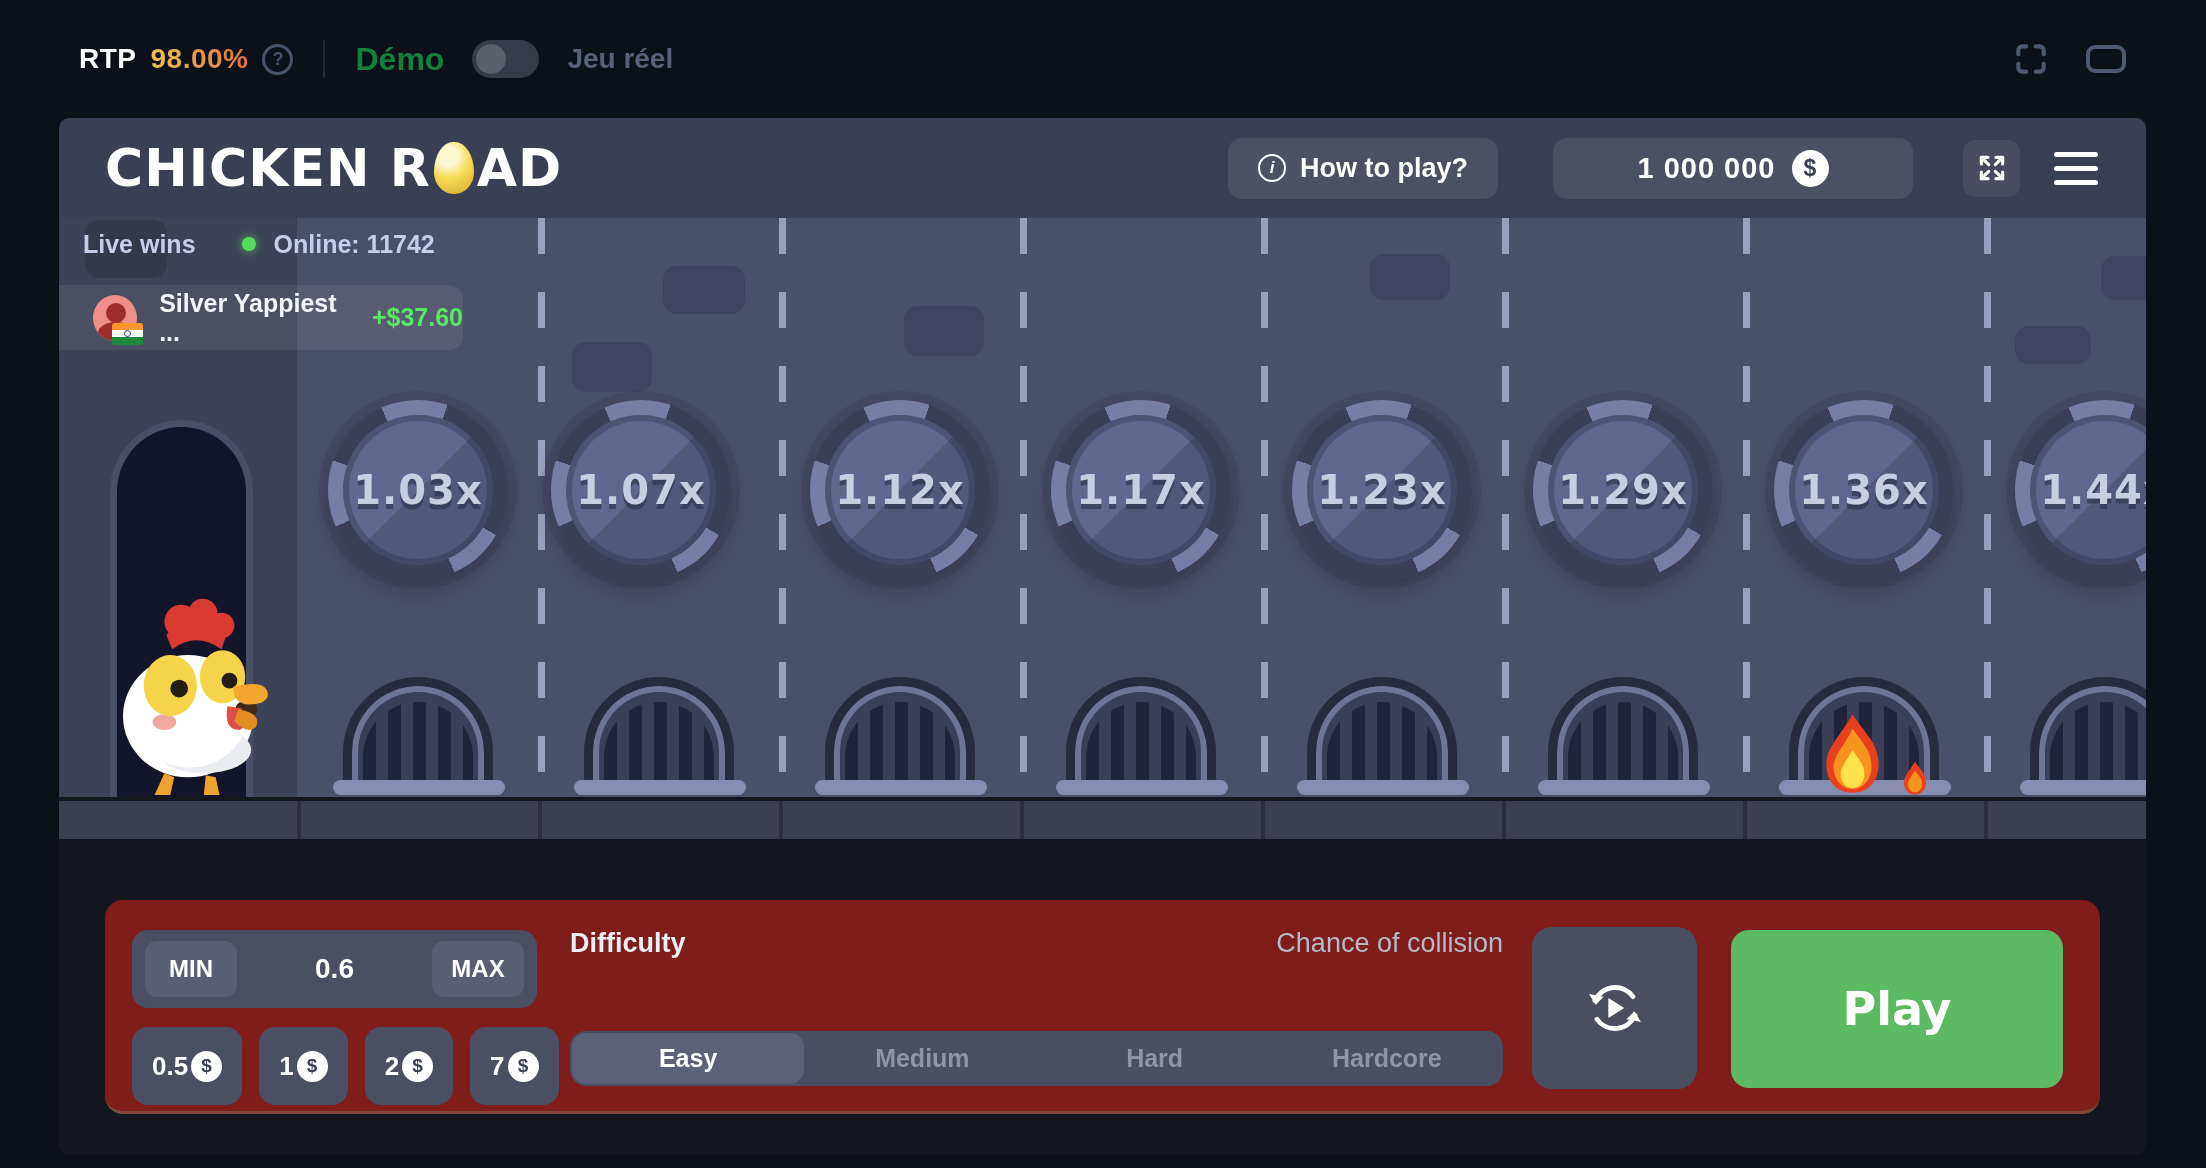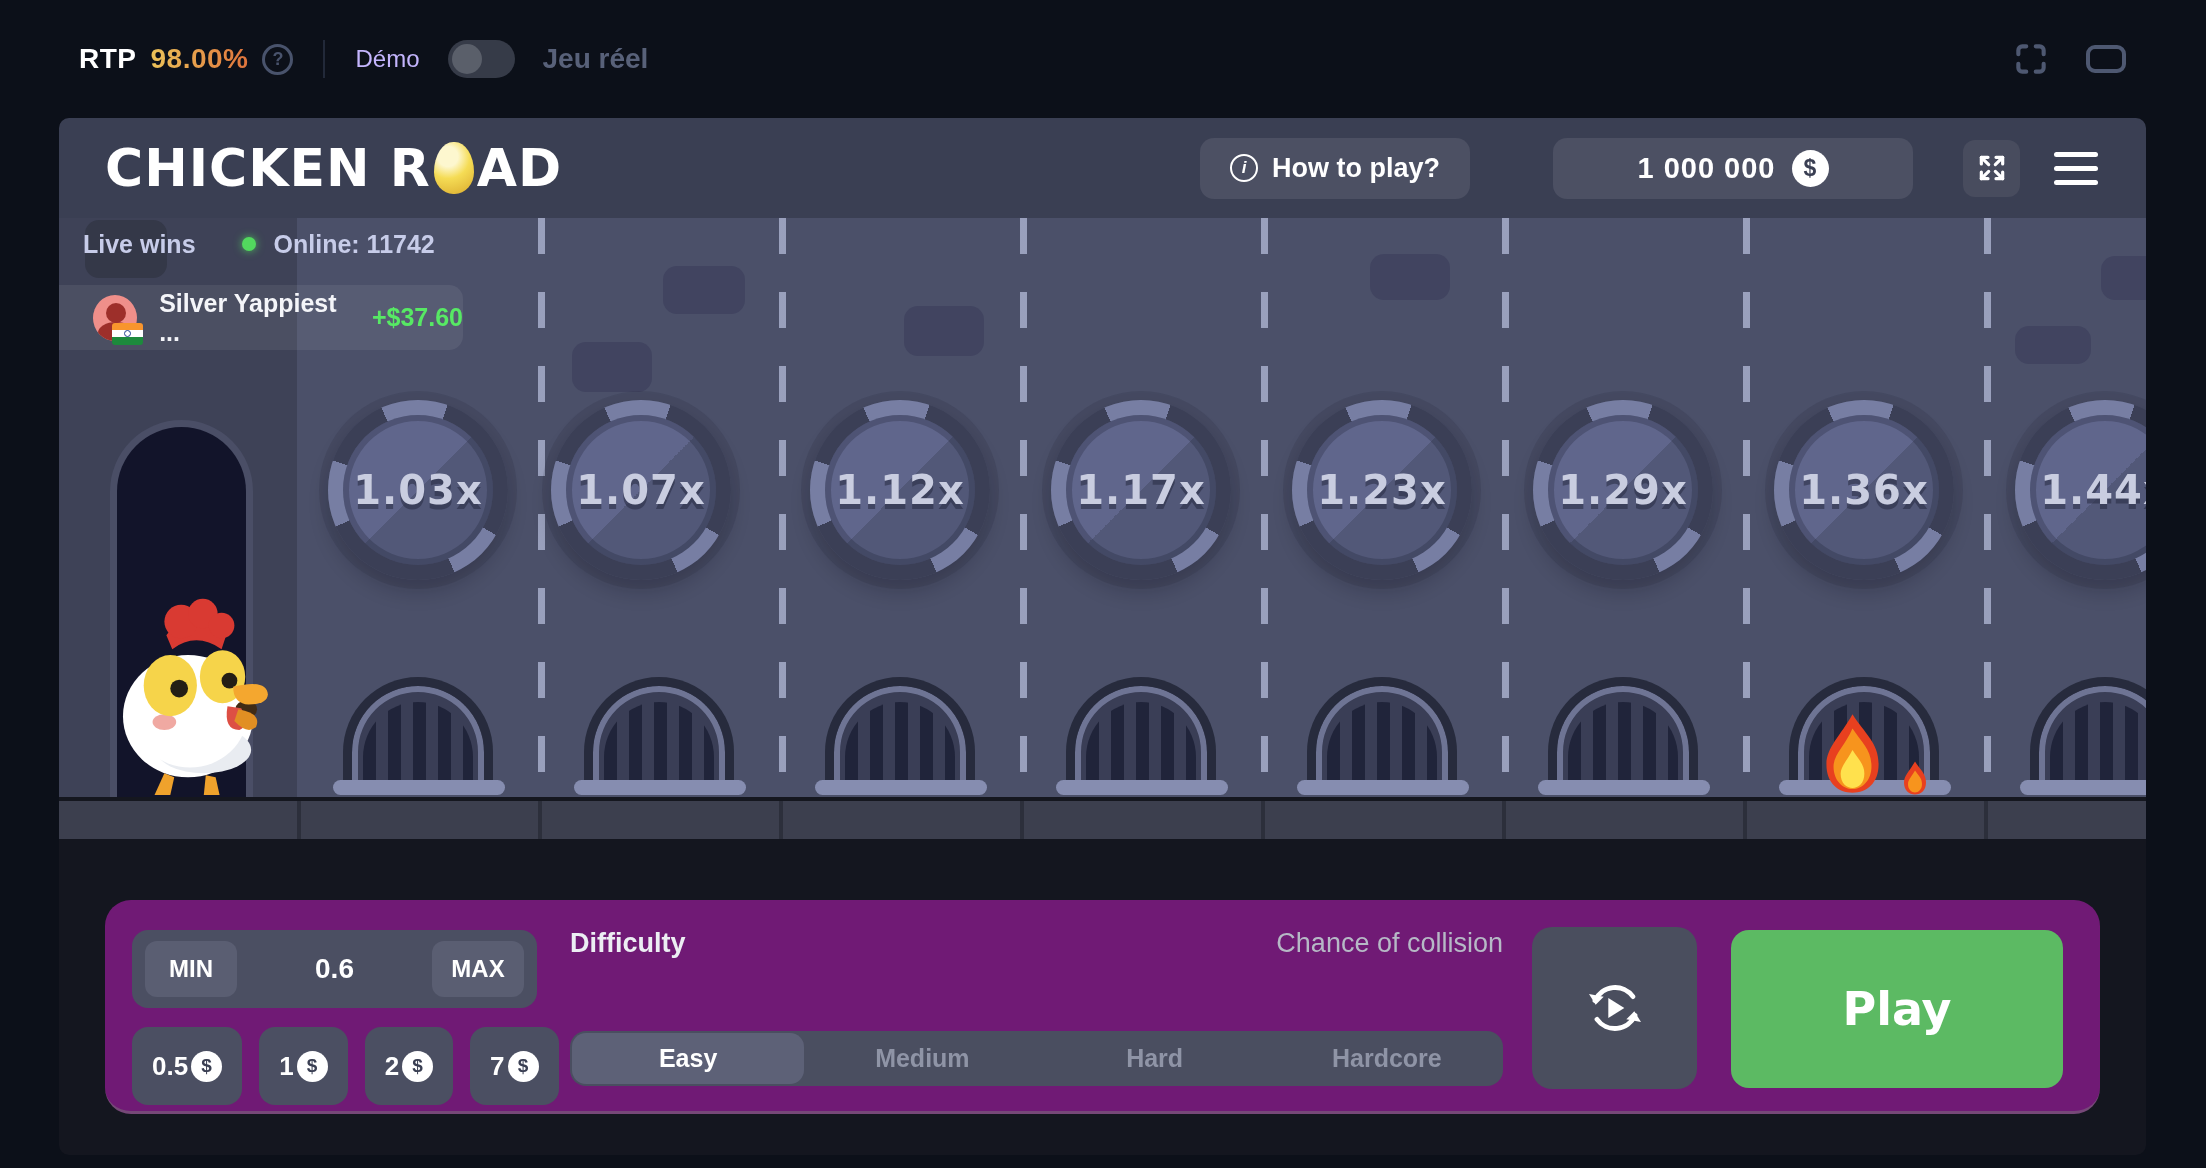--- a/index.html
+++ b/index.html
@@ -14,21 +14,21 @@
   
   .topbar { position:absolute; left:0; top:0; width:2206px; height:118px; display:flex; align-items:center; }
   .topbar-left { display:flex; align-items:center; margin-left:79px; gap:14px; }
   .rtp-label { font-size:28px; font-weight:800; color:#fff; letter-spacing:.5px; }
   .rtp-value { font-size:28px; font-weight:800; letter-spacing:.5px;
     background:linear-gradient(90deg,#ecc259,#e0743c);
     -webkit-background-clip:text; background-clip:text; color:transparent;text-align:center; }
   .help-circle { width:31px; height:31px; border:3px solid #49536c; border-radius:50%;
     display:flex; align-items:center; justify-content:center; font-size:18px; font-weight:700; color:#49536c; cursor:pointer; }
   .topbar-divider { width:2px; height:38px; background:#222939; margin:0 16px; }
-  .demo-label { font-size:24px; font-weight:400; color:#c4b5fd; }
+  .demo-label { font-size:32px; font-weight:700; color:#15803d; }
   .toggle { width:67px; height:38px; background:#363b48; border-radius:19px; position:relative; margin:0 14px; cursor:pointer; }
   .toggle-knob { position:absolute; left:4px; top:4px; width:30px; height:30px; border-radius:50%; background:#5a5f6a; }
   .real-label { font-size:28px; font-weight:700; color:#586179; }
   .topbar-right { position:absolute; right:80px; top:0; height:118px; display:flex; align-items:center; gap:36px; }
   .icon-btn { background:none; border:none; cursor:pointer; display:flex; align-items:center; }
   .theater-icon { width:40px; height:28px; border:4px solid #4e5871; border-radius:9px; }
 
   
   .game { position:absolute; left:59px; top:118px; width:2087px; height:1037px;
     background:#14161f; border-radius:10px; overflow:hidden; }
@@ -40,21 +40,21 @@
     font-size:52px; font-weight:800; letter-spacing:1px; color:#fff; display:flex; align-items:center; }
   .logo-egg { display:inline-block; width:40px; height:52px; margin:0 3px;
     background:radial-gradient(circle at 35% 28%, #fdf7cf 0 22%, #f5dc55 48%, #d9a92c 100%);
     border-radius:50% 50% 50% 50% / 60% 60% 44% 44%; }
   .header-right { position:absolute; right:48px; display:flex; align-items:center; }
   .htp-btn { height:61px; border-radius:14px; background:#4c5063; border:none; cursor:pointer;
     display:flex; align-items:center; gap:14px; padding:0 30px; color:#fff; }
   .info-circle { width:28px; height:28px; border:2.5px solid #fff; border-radius:50%;
     display:flex; align-items:center; justify-content:center; font-size:17px; font-weight:700; font-style:italic; }
   .htp-label { font-size:27px; font-weight:700; }
-  .balance-pill { height:61px; width:360px; border-radius:14px; background:#4c5063; margin-left:83px;
+  .balance-pill { height:61px; width:360px; border-radius:14px; background:#4c5063; margin-left:55px;
     display:flex; align-items:center; justify-content:center; gap:16px; cursor:pointer; }
   .balance-value { font-size:29px; font-weight:700; letter-spacing:1px; }
   .coin { width:37px; height:37px; background:#fff; border-radius:50%; display:flex; align-items:center;
     justify-content:center; color:#3a3f53; font-size:23px; font-weight:800; }
   .expand-btn { width:57px; height:57px; margin-left:50px; border-radius:12px; background:#484c5e;
     border:none; cursor:pointer; display:flex; align-items:center; justify-content:center; }
   .burger { margin-left:34px; width:44px; display:flex; flex-direction:column; gap:9px; cursor:pointer; }
   .burger span { height:5px; border-radius:3px; background:#fff; }
 
   
@@ -109,21 +109,21 @@
   .player-name { margin-left:22px; font-size:25px; font-weight:800; color:#f4f5f9; }
   .win-amount { margin-left:16px; font-size:25px; font-weight:800; color:#57e964; }
 
   
   .road-line { position:absolute; left:0; top:679px; width:2087px; height:4px; background:#15171f; }
   .ledge { position:absolute; left:0; top:683px; width:2087px; height:38px; background:#3c3f4e; }
   .seam { position:absolute; top:0; width:4px; height:38px; background:rgba(15,17,26,.35); }
 
   
   .panel { position:absolute; left:46px; top:782px; width:1995px; height:214px;
-    background:#701a75; border-radius:26px; border-bottom:3px solid rgba(130,160,125,.35); }
+    background:#7f1d1d; border-radius:18px; border-bottom:3px solid rgba(130,160,125,.35); }
   .bet-bar { position:absolute; left:27px; top:30px; width:405px; height:78px; background:#4b4f62; border-radius:16px;
     display:flex; align-items:center; justify-content:space-between; padding:0 13px; }
   .minmax-btn { width:92px; height:56px; border:none; border-radius:12px; background:#5a5e72;
     color:#fff; font-size:24px; font-weight:800; cursor:pointer; font-family:inherit; }
   .bet-value { font-size:28px; font-weight:700; color:#fff; }
   .chips { position:absolute; left:27px; top:127px; display:flex; gap:17px; }
   .chip { height:78px; border:none; border-radius:16px; background:#4b4f62; color:#fff; cursor:pointer;
     display:flex; align-items:center; gap:3px; padding:0 20px; font-family:inherit; }
   .chip-amount { font-size:26px; font-weight:700; }
   .chip .coin { width:31px; height:31px; font-size:19px; }

